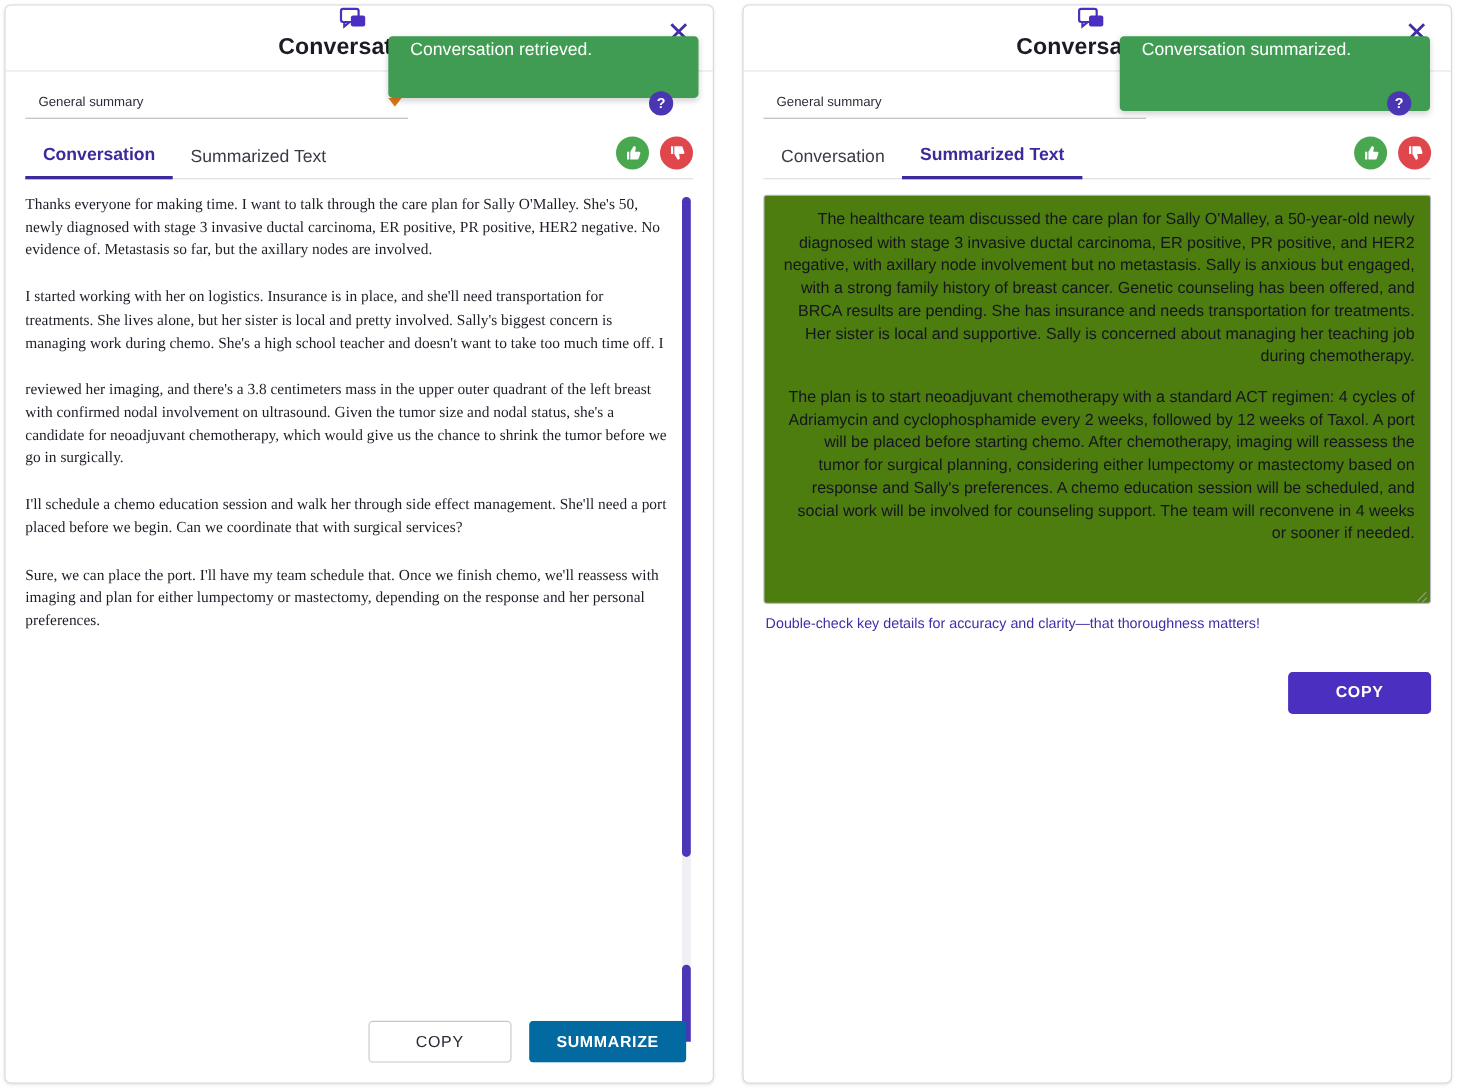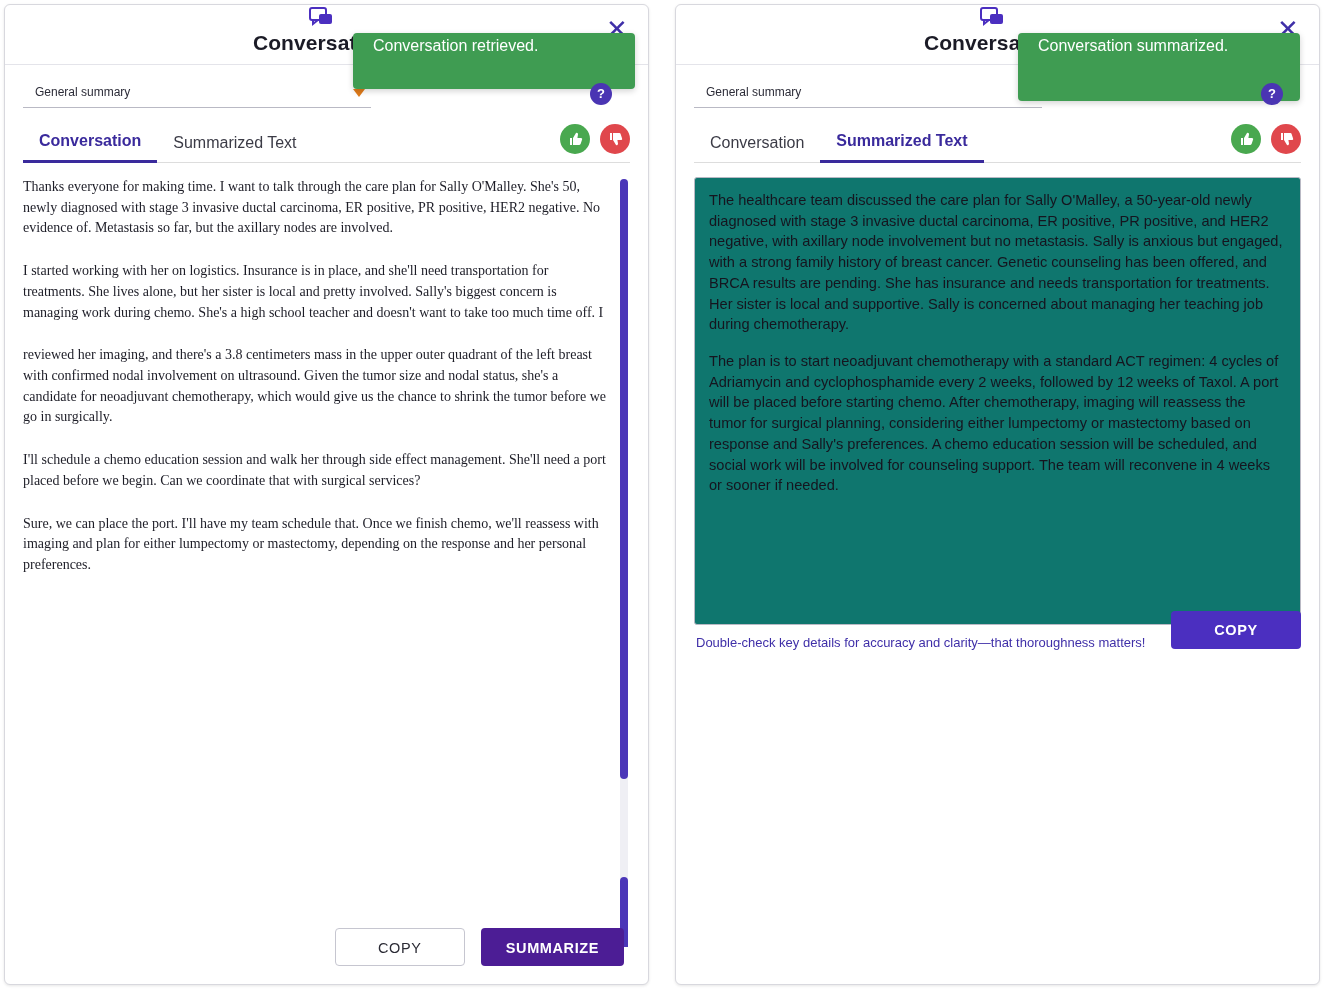--- a/index.html
+++ b/index.html
@@ -203,38 +203,39 @@
     cursor: pointer;
     border: 1px solid transparent;
   }
   .btn-outline {
     background: #ffffff;
     color: #2b2b35;
     border: 1px solid #c6c6d0;
     min-width: 130px;
   }
   .btn-primary {
-    background: #4c1d95;
+    background: #0369a1;
     color: #ffffff;
     min-width: 132px;
     font-weight: bold;
   }
 
   
   .summary-wrap {
     margin: 14px 18px 0 18px;
   }
   .summary-box {
     border: 1px solid #b9b9c4;
     border-radius: 3px;
-    height: 448px;
+    height: 372px;
     padding: 12px 14px;
     overflow: hidden;
     position: relative;
-    background: #0f766e;
+    background: #4d7c0f;
+    text-align: right;
   }
   .summary-p {
     font-size: 14.6px;
     line-height: 1.42;
     color: #15151f;
     margin: 0 0 16px 0;
   }
   .resize-grip {
     position: absolute;
     right: 2px; bottom: 2px;

